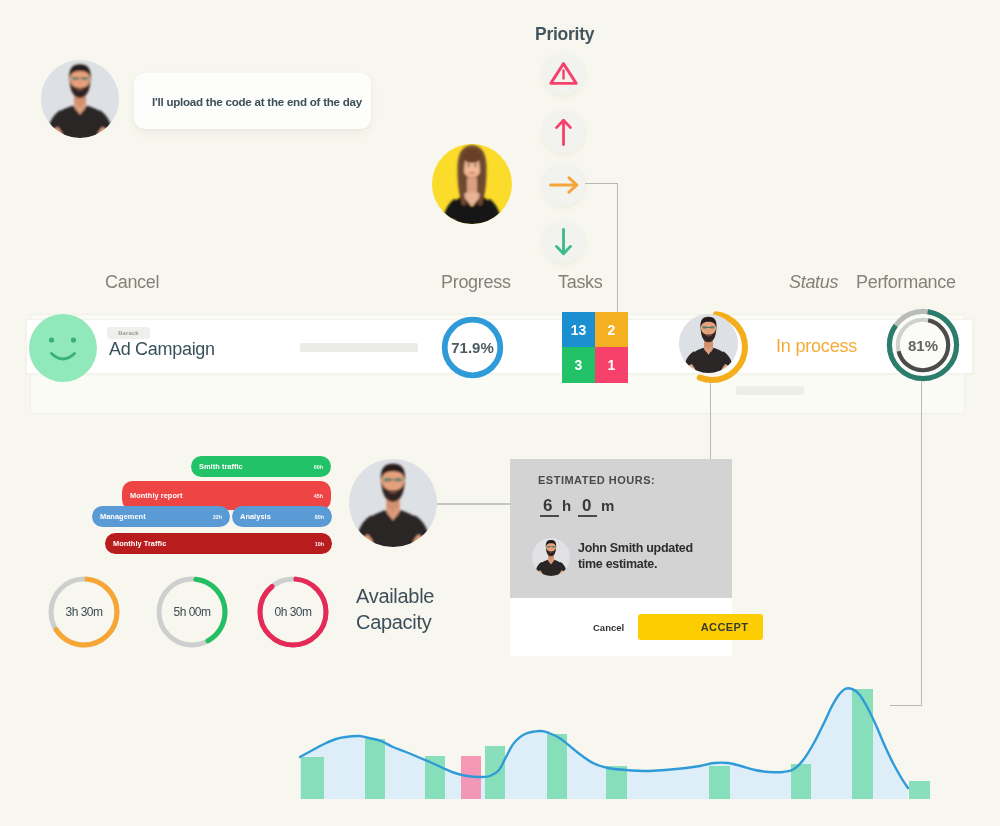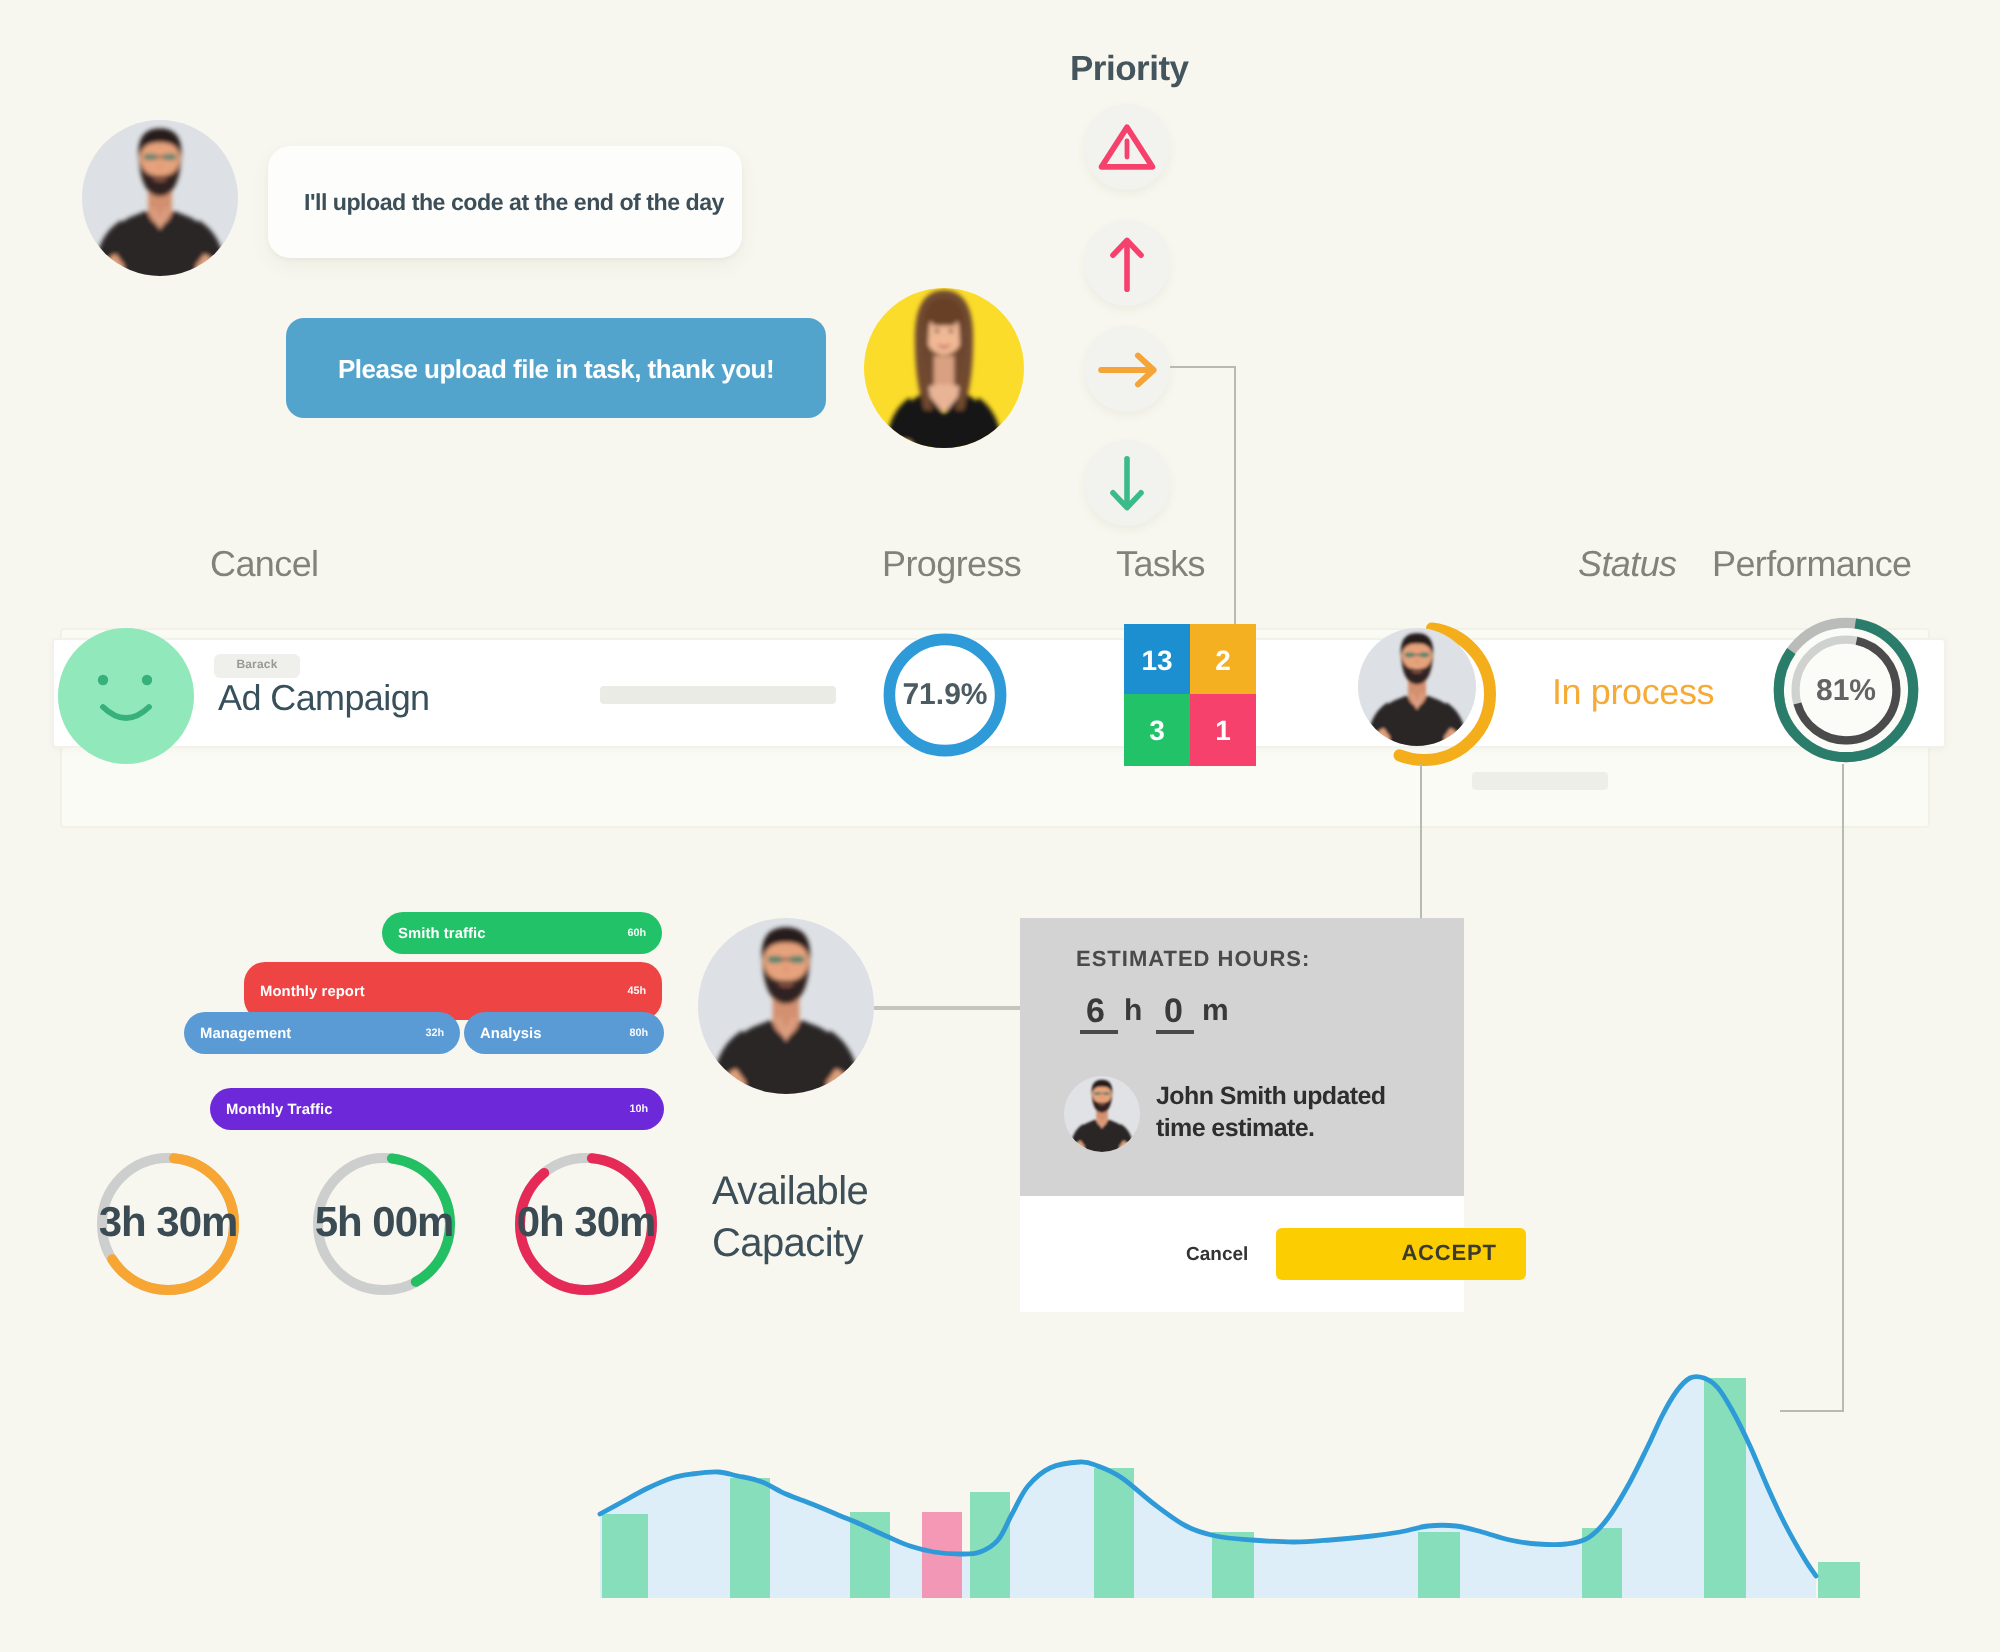--- a/index.html
+++ b/index.html
@@ -51,21 +51,21 @@
   .connector{position:absolute;background:#b9b9b3;}
 
   
   .gbar{position:absolute;border-radius:10.5px;display:flex;align-items:center;
         box-sizing:border-box;padding:0 8px;}
   .gbar .gl{color:#fff;font-size:7.4px;font-weight:700;letter-spacing:.05px;white-space:nowrap;}
   .gbar .gh{color:#fff;font-size:5.4px;font-weight:700;margin-left:auto;opacity:.95;}
 
   
   .cap-label{position:absolute;display:flex;align-items:center;justify-content:center;
-             color:#3b4b54;font-size:21px;font-weight:700;letter-spacing:-.5px;}
+             color:#3b4b54;font-size:12px;font-weight:400;letter-spacing:-.5px;}
   .cap-title{position:absolute;color:#3d4f59;font-size:20px;font-weight:400;line-height:25.5px;letter-spacing:-.3px;}
 
   
   .dlg-top{position:absolute;background:#d3d3d3;}
   .dlg-bot{position:absolute;background:#ffffff;}
   .dlg-title{position:absolute;color:#4a4a4a;font-size:11px;font-weight:700;letter-spacing:.5px;}
   .dlg-num{position:absolute;color:#3a3a3a;font-size:17px;font-weight:700;}
   .dlg-unit{position:absolute;color:#3a3a3a;font-size:15px;font-weight:700;}
   .dlg-underline{position:absolute;background:#4a4a4a;height:2px;}
   .dlg-note{position:absolute;color:#2e2e2e;font-size:12.5px;font-weight:700;line-height:16px;letter-spacing:-.3px;}
@@ -151,23 +151,20 @@
   <div class="avatar-circle" style="left:41px;top:60px;width:78px;height:78px;background:#dde0e4;">
     <svg viewBox="4 4 92 100" width="78" height="85" style="display:block;margin-top:-6px">
       <use href="#manArt"></use>
     </svg>
   </div>
 
   <div class="bubble bubble-in" style="left:134px;top:73px;width:237px;height:56px;padding:0 18px;">
     <span class="txt">I'll upload the code at the end of the day</span>
   </div>
 
-  <div class="bubble bubble-out" style="left:143px;top:159px;width:270px;height:50px;padding:0 15px;justify-content:center;">
-    <span class="txt">Please upload file in task, thank you!</span>
-  </div>
 
   <div class="avatar-circle" style="left:432px;top:144px;width:80px;height:80px;background:#fbdc2a;">
     <svg viewBox="6 2 88 100" width="80" height="91" style="display:block;margin-top:-8px">
       <use href="#womanArt"></use>
     </svg>
   </div>
 
   <div class="prio-title" style="left:535px;top:24px;">Priority</div>
 
   <div class="prio-circle" style="left:542px;top:52px;">
@@ -272,21 +269,21 @@
     <span class="gh">45h</span>
   </div>
   <div class="gbar" style="left:92px;top:506px;width:138px;height:21px;background:#5b9bd5;">
     <span class="gl">Management</span>
     <span class="gh">32h</span>
   </div>
   <div class="gbar" style="left:232px;top:506px;width:100px;height:21px;background:#5b9bd5;">
     <span class="gl">Analysis</span>
     <span class="gh">80h</span>
   </div>
-  <div class="gbar" style="left:105px;top:544px;width:227px;height:21px;background:#6d28d9;">
+  <div class="gbar" style="left:105px;top:533px;width:227px;height:21px;background:#b91c1c;">
     <span class="gl">Monthly Traffic</span>
     <span class="gh">10h</span>
   </div>
 
   <div class="abs" style="left:47px;top:575px;">
     <svg width="74" height="74" viewBox="0 0 74 74">
       <circle cx="37" cy="37" r="33" fill="none" stroke="#cdcfce" stroke-width="5"></circle>
       <circle cx="37" cy="37" r="33" fill="none" stroke="#f8a633" stroke-width="5" stroke-dasharray="133.7 73.6" stroke-dashoffset="-3" stroke-linecap="round" transform="rotate(-90 37 37)"></circle>
     </svg>
   </div>

